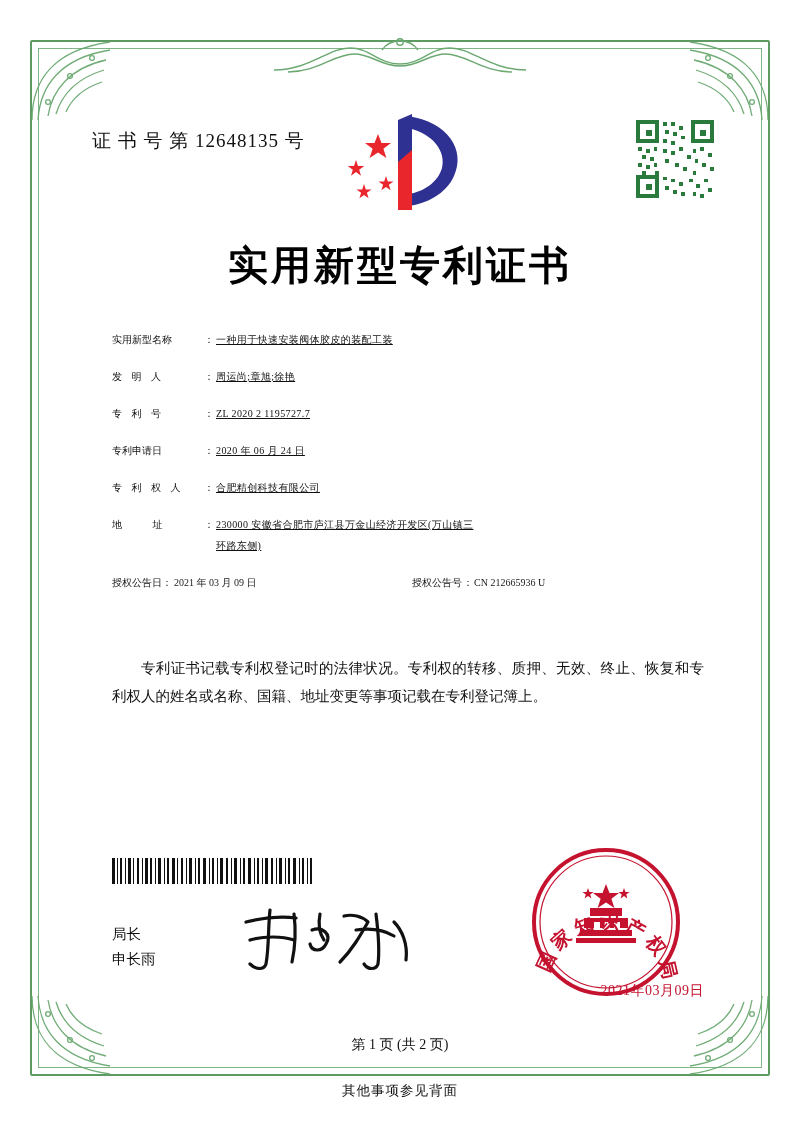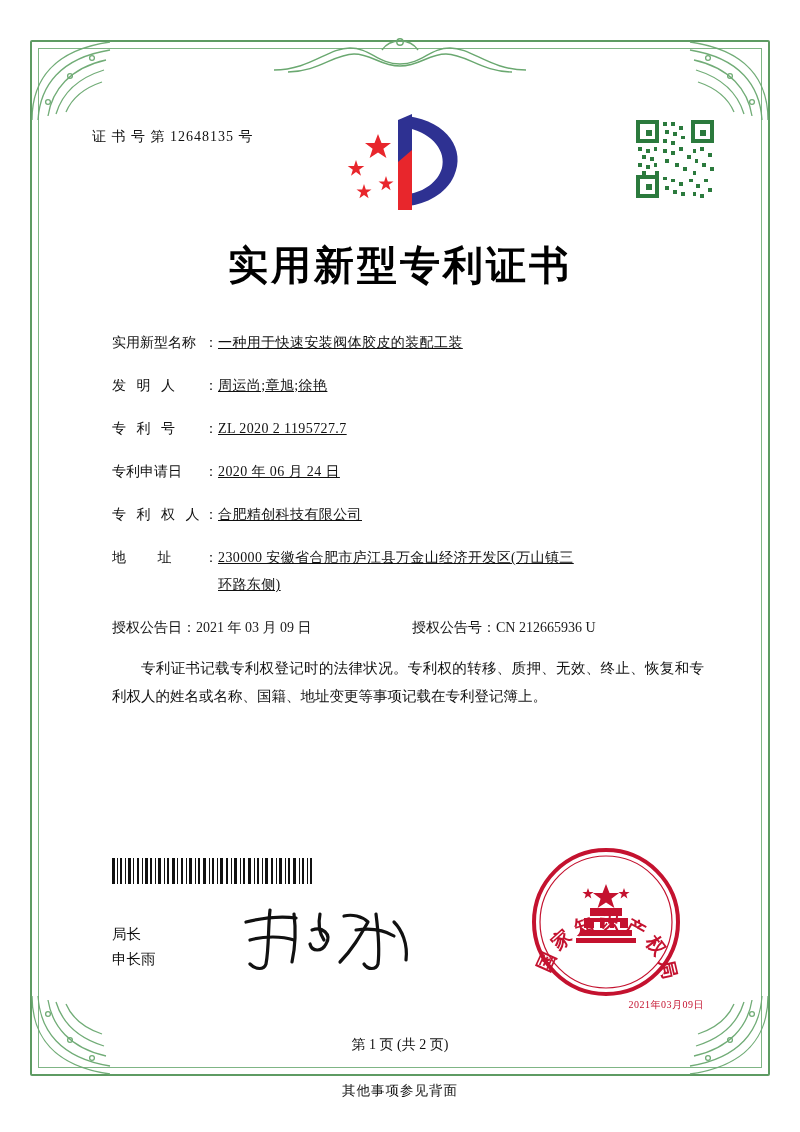--- a/index.html
+++ b/index.html
@@ -52,21 +52,21 @@
     width: 260px;
     height: 46px;
   }
   .top-ornament svg { width:100%; height:100%; display:block; }
 
   
   .cert-no {
     position: absolute;
     left: 92px;
     top: 128px;
-    font-size: 14px;
+    font-size: 19px;
     letter-spacing: 1px;
     color: #111;
   }
   .qr {
     position: absolute;
     right: 84px;
     top: 118px;
     width: 82px;
     height: 82px;
   }
@@ -95,21 +95,21 @@
     letter-spacing: 3px;
     color: #000;
   }
 
   
   .fields {
     position: absolute;
     left: 112px;
     right: 96px;
     top: 332px;
-    font-size: 14px;
+    font-size: 10px;
     line-height: 1.5;
   }
   .field-row {
     display: flex;
     align-items: flex-start;
     margin-bottom: 22px;
   }
   .field-label {
     width: 92px;
     flex: 0 0 92px;
@@ -187,24 +187,23 @@
     right: 118px;
     top: 846px;
     width: 152px;
     height: 152px;
   }
   .seal svg { display:block; width:100%; height:100%; }
   .seal-date {
     position: absolute;
     right: 96px;
     top: 982px;
-    font-size: 10px;
+    font-size: 14px;
     color: #c4122f;
     letter-spacing: .5px;
-    margin-top: 16px;
   }
 
   
   .page-num {
     position: absolute;
     left: 0; right: 0;
     top: 1036px;
     text-align: center;
     font-size: 14px;
     color: #111;

